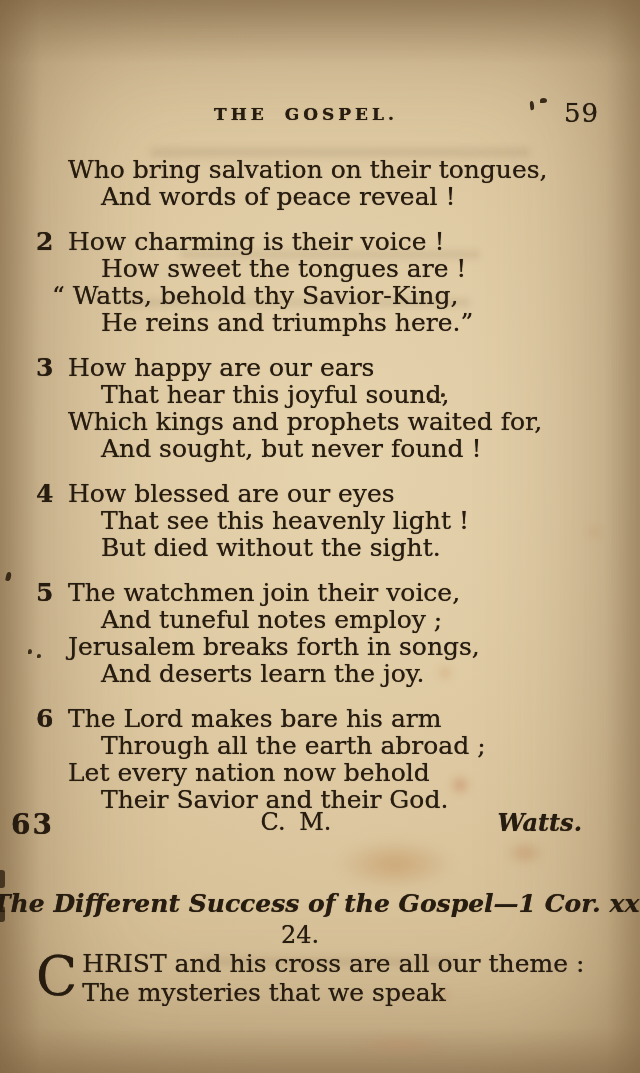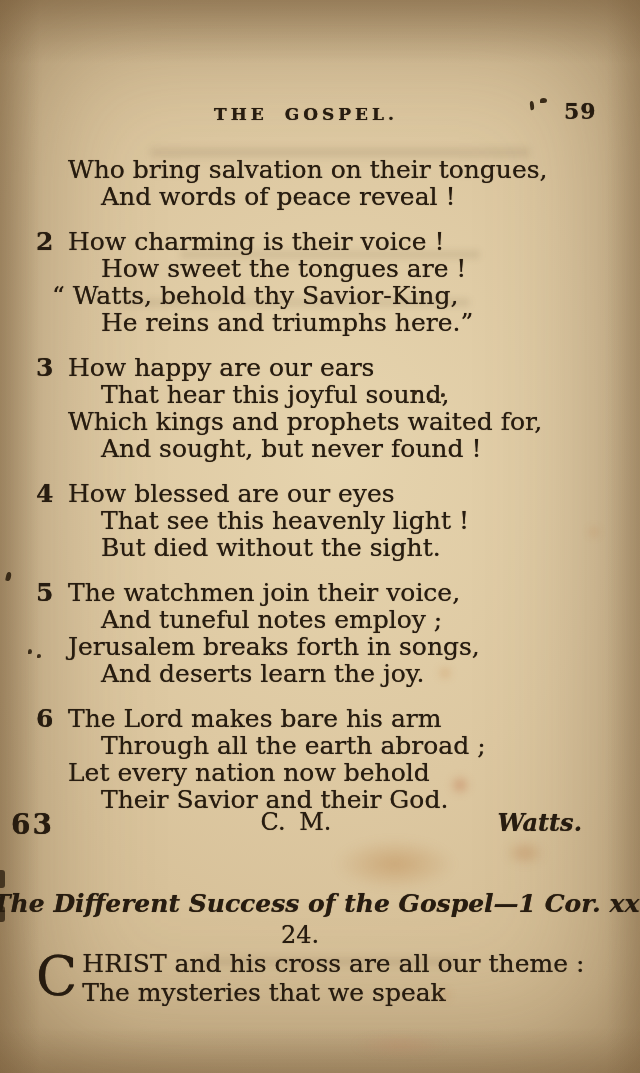--- a/index.html
+++ b/index.html
@@ -28,21 +28,21 @@
 
   
   .running-head{position:absolute;top:104px;left:0;right:0;height:30px;margin-left:16px;}
   .head-title{
     position:absolute;left:290px;transform:translateX(-50%);
     font-weight:bold;font-size:17px;letter-spacing:4px;word-spacing:7px;
     white-space:nowrap;
   }
   .page-num{
     position:absolute;left:548px;top:-6px;
-    font-weight:bold;font-size:22px;letter-spacing:1px;
+    font-weight:normal;font-size:26px;letter-spacing:1px;
   }
 
   
   .verses{position:absolute;top:156px;left:0;right:0;}
   .verse{
     position:relative;padding-left:68px;margin-bottom:18px;
     font-size:25px;line-height:27px;
   }
   .verse-num{position:absolute;left:36px;top:0;font-weight:bold;}
   .line{white-space:nowrap;}

